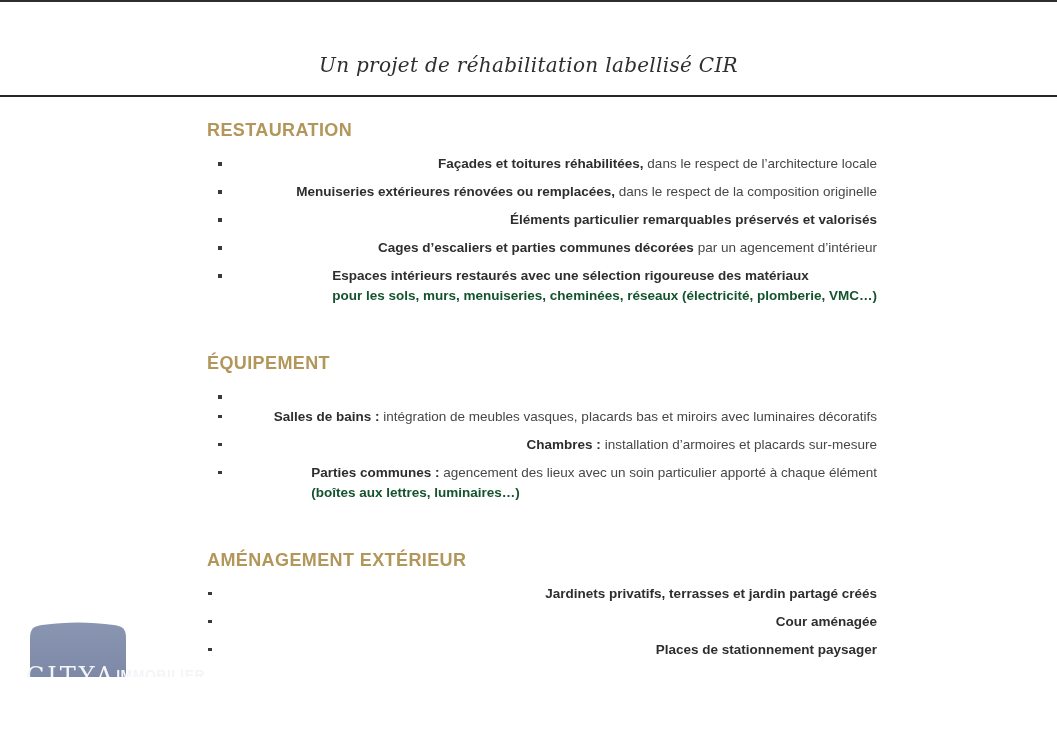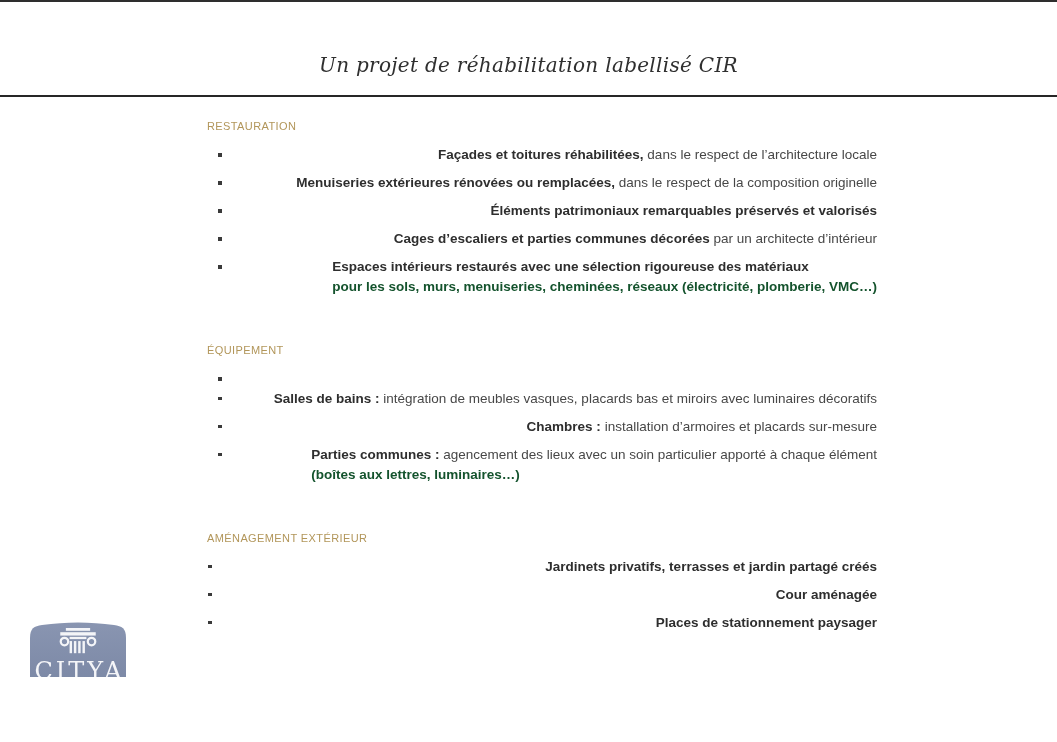--- a/index.html
+++ b/index.html
@@ -23,22 +23,22 @@
     color:#2f2f2f;
   }
   .header-divider{
     position:absolute;left:0;top:95px;width:100%;height:2px;background:#262626;
   }
   .content{
     position:absolute;left:207px;top:120px;width:670px;
   }
   .section + .section{margin-top:47px;}
   .section-heading{
-    font-size:11px;
-    font-weight:400;
+    font-size:18px;
+    font-weight:700;
     letter-spacing:0.4px;
     color:#b2965a;
     margin:0 0 13px 0;
   }
   .item{
     display:flex;
     align-items:flex-start;
     margin-bottom:8px;
     justify-content:space-between;
   }
@@ -63,21 +63,21 @@
   .cont{ 
     font-weight:700;color:#14532d;
   }
   
   .logo-badge{
     position:absolute;left:23px;top:617px;width:110px;height:105px;
   }
   .badge-bg{position:absolute;left:0;top:0;}
   .badge-inner{
     position:absolute;left:0;top:0;width:110px;height:105px;
-    display:flex;flex-direction:column;align-items:center;
+    display:flex;align-items:center;
     padding-top:11px;box-sizing:border-box;
   }
   .capital-icon{display:block;}
   .brand{
     font-family:"DejaVu Serif","Liberation Serif",serif;
     font-size:24px;
     letter-spacing:3px;
     color:#f4f5f8;
     margin-top:1px;
     text-indent:3px;
@@ -108,25 +108,25 @@
       <div class="item">
         <span class="bullet"></span>
         <div class="item-text"><span class="b">Façades et toitures réhabilitées,</span><span class="r"> dans le respect de l’architecture locale</span><div class="cont"></div></div>
       </div>
       <div class="item">
         <span class="bullet"></span>
         <div class="item-text"><span class="b">Menuiseries extérieures rénovées ou remplacées,</span><span class="r"> dans le respect de la composition originelle</span><div class="cont"></div></div>
       </div>
       <div class="item">
         <span class="bullet"></span>
-        <div class="item-text"><span class="b">Éléments patrimoniaux remarquables préservés et valorisés</span><span class="r"></span><div class="cont"></div></div>
-      </div>
-      <div class="item">
-        <span class="bullet"></span>
-        <div class="item-text"><span class="b">Cages d’escaliers et parties communes décorées</span><span class="r"> par un architecte d’intérieur</span><div class="cont"></div></div>
+        <div class="item-text"><span class="b">Éléments particulier remarquables préservés et valorisés</span><span class="r"></span><div class="cont"></div></div>
+      </div>
+      <div class="item">
+        <span class="bullet"></span>
+        <div class="item-text"><span class="b">Cages d’escaliers et parties communes décorées</span><span class="r"> par un agencement d’intérieur</span><div class="cont"></div></div>
       </div>
       <div class="item">
         <span class="bullet"></span>
         <div class="item-text"><span class="b">Espaces intérieurs restaurés avec une sélection rigoureuse des matériaux</span><span class="r"></span><div class="cont">pour les sols, murs, menuiseries, cheminées, réseaux (électricité, plomberie, VMC…)</div></div>
       </div>
     </div>
 
     <div class="section">
       <h2 class="section-heading">ÉQUIPEMENT</h2>
 

